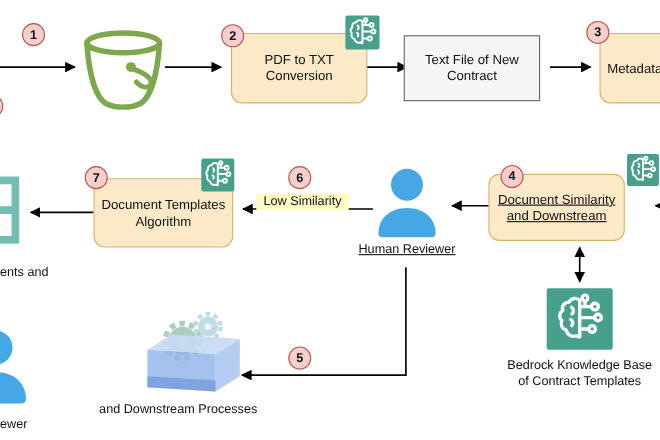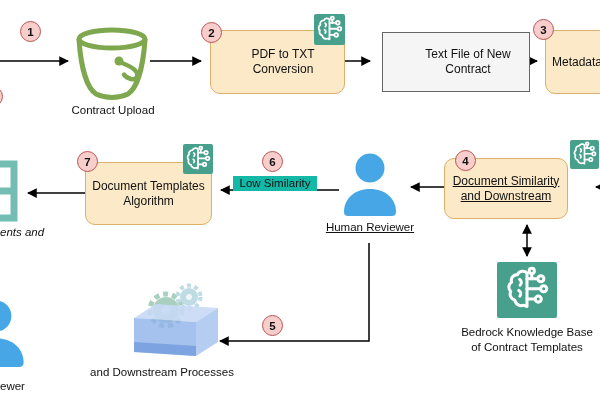--- a/index.html
+++ b/index.html
@@ -36,21 +36,21 @@
   }
   
   .kbicon{position:absolute;z-index:2;background:#47A08C;border-radius:2px;
     display:flex;align-items:center;justify-content:center;}
   .nlabel{
     position:absolute;z-index:5;font-size:11.5px;line-height:15px;text-align:center;color:#111;
   }
   .nlabel.leftcut{text-align:left;}
   .chip{
     position:absolute;z-index:5;font-size:11.5px;line-height:15px;text-align:center;color:#111;
-    background:#14b8a6;padding:0 2px;
+    background:#fef9c3;padding:0 2px;
   }
   .icon-wrap{position:absolute;z-index:2;}
 </style>
 </head>
 <body>
 
 <div id="stage">
 
   <svg width="0" height="0" style="position:absolute" aria-hidden="true">
     <defs>
@@ -119,50 +119,49 @@
   <div class="icon-wrap" style="left:73px;top:26px;">
     <svg width="78" height="76" viewBox="0 0 78 76">
       <g fill="none" stroke="#7FA74D" stroke-width="5" stroke-linecap="round">
         <ellipse cx="39" cy="13" rx="33" ry="9"></ellipse>
         <path d="M6,14 C8,42 14,62 23,68 C33,72.5 45,72.5 55,68 C64,62 70,42 72,14"></path>
         <path d="M49,37 C60,41 66,46 64,51 C62,55 54,53 51,48.5" stroke-width="4.5"></path>
       </g>
       <circle cx="46" cy="35" r="4.5" fill="#7FA74D"></circle>
     </svg>
   </div>
-  <div class="nlabel" style="left:53px;top:103px;width:120px;">Contract Upload</div>
-
-  <div class="pbox" style="left:210px;top:30px;width:122px;height:62px;padding-left:11px;">
+
+  <div class="pbox" style="left:210px;top:30px;width:122px;height:62px;">
     <div>PDF to TXT</div>
     <div>Conversion</div>
   </div>
   <div class="badge" style="left:314px;top:14px;width:31px;height:31px;">
     <svg width="31" height="31" viewBox="0 0 24 24">
         <use href="#bedrock-glyph"></use>
       </svg>
   </div>
 
-  <div class="gbox" style="left:382px;top:32px;width:122px;height:58px;padding-left:24px;">
+  <div class="gbox" style="left:367px;top:32px;width:122px;height:58px;">
     <div>Text File of New</div>
     <div>Contract</div>
   </div>
 
   <div class="pbox leftalign" style="left:545px;top:30px;width:86px;height:62px;">
     <div>Metadata</div>
   </div>
 
   <div class="icon-wrap" style="left:-30px;top:160px;">
     <svg width="48" height="62" viewBox="0 0 48 62">
       <g fill="none" stroke="#74BDB2" stroke-width="7">
         <rect x="4" y="4" width="40" height="54"></rect>
         <path d="M4,31 H44"></path>
       </g>
     </svg>
   </div>
-  <div class="nlabel leftcut" style="left:0px;top:225px;width:80px;font-style:italic;">
+  <div class="nlabel leftcut" style="left:0px;top:241px;width:80px;">
     <div>ents and</div>
   </div>
 
   <div class="pbox" style="left:85px;top:162px;width:125px;height:61px;">
     <div>Document Templates</div>
     <div>Algorithm</div>
   </div>
   <div class="badge" style="left:183px;top:144px;width:30px;height:30px;">
     <svg width="30" height="30" viewBox="0 0 24 24">
         <use href="#bedrock-glyph"></use>

